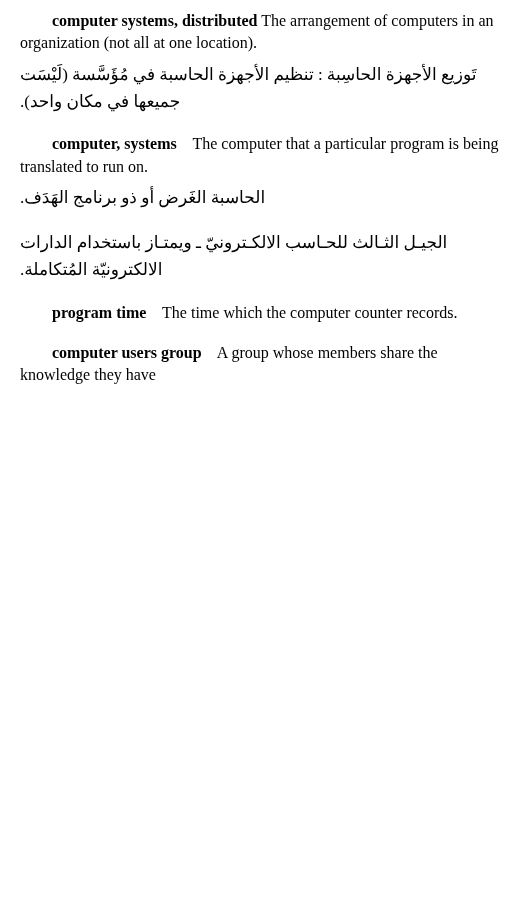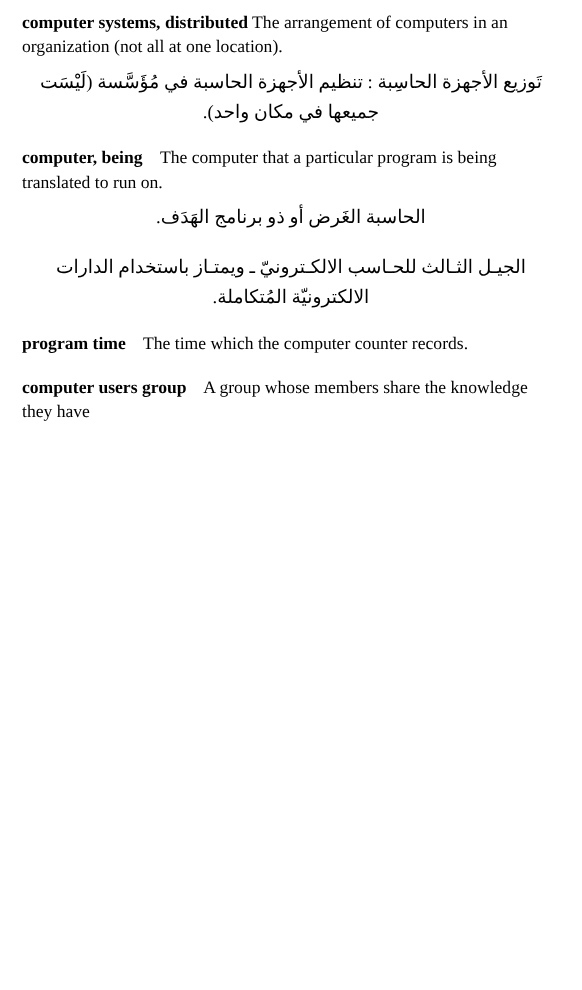--- a/index.html
+++ b/index.html
@@ -22,48 +22,49 @@
     .entry {
       margin-bottom: 18px;
     }
 
     .entry-en {
       margin-bottom: 6px;
     }
 
     .entry-term {
       font-weight: bold;
+      margin-left: 32px;
     }
 
     .entry-def {
       font-weight: normal;
     }
 
     .entry-ar {
       direction: rtl;
-      text-align: center;
+      text-align: left;
       font-size: 17px;
       line-height: 1.6;
       font-family: 'Traditional Arabic', 'Arabic Typesetting', 'Times New Roman', serif;
     }
   </style>
 </head>
 <body>
 
 <div class="entry">
   <div class="entry-en">
     <span class="entry-term">computer systems, distributed</span>
     <span class="entry-def">The arrangement of computers in an organization (not all at one location).</span>
   </div>
   <div class="entry-ar">تَوزيع الأجهزة الحاسِبة : تنظيم الأجهزة الحاسبة في مُؤَسَّسة (لَيْسَت جميعها في مكان واحد).</div>
 </div>
 
 <div class="entry">
   <div class="entry-en">
-    <span class="entry-term">computer, being</span>
+    <span class="entry-term">computer, systems</span>
     &nbsp;&nbsp;
     <span class="entry-def">The computer that a particular program is being translated to run on.</span>
   </div>
   <div class="entry-ar">الحاسبة الغَرض أو ذو برنامج الهَدَف.</div>
 </div>
 
 <div class="entry">
   <div class="entry-ar">الجيـل الثـالث للحـاسب الالكـترونيّ ـ ويمتـاز باستخدام الدارات الالكترونيّة المُتكاملة.</div>
 </div>
 

